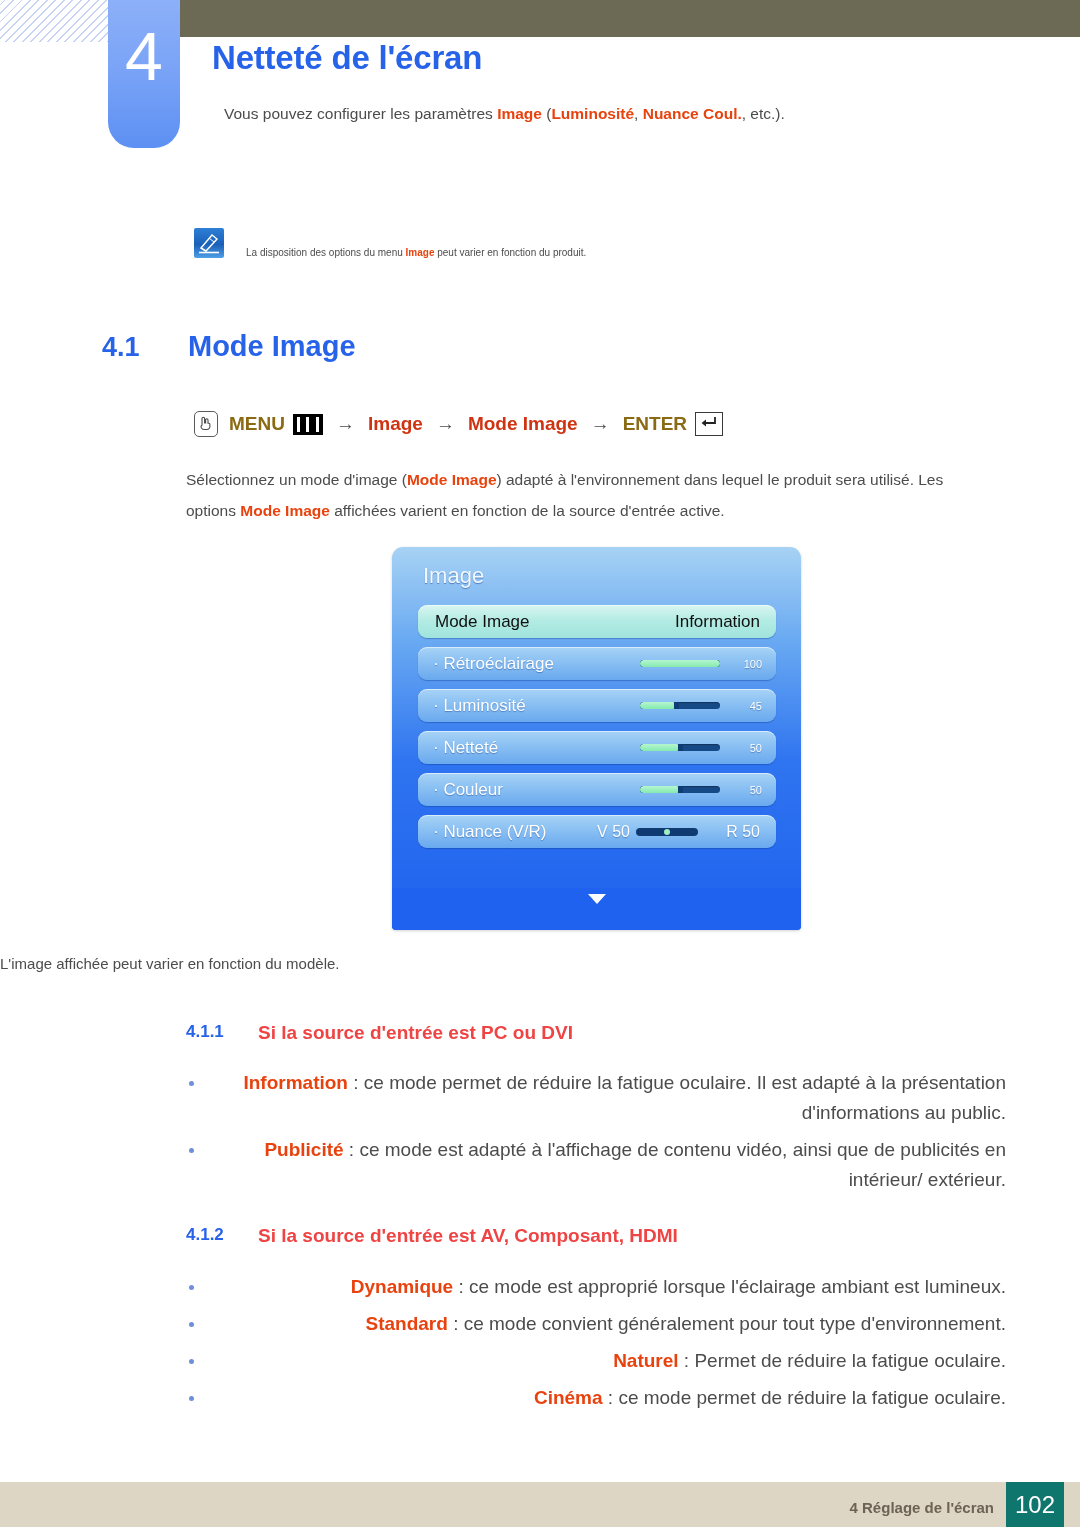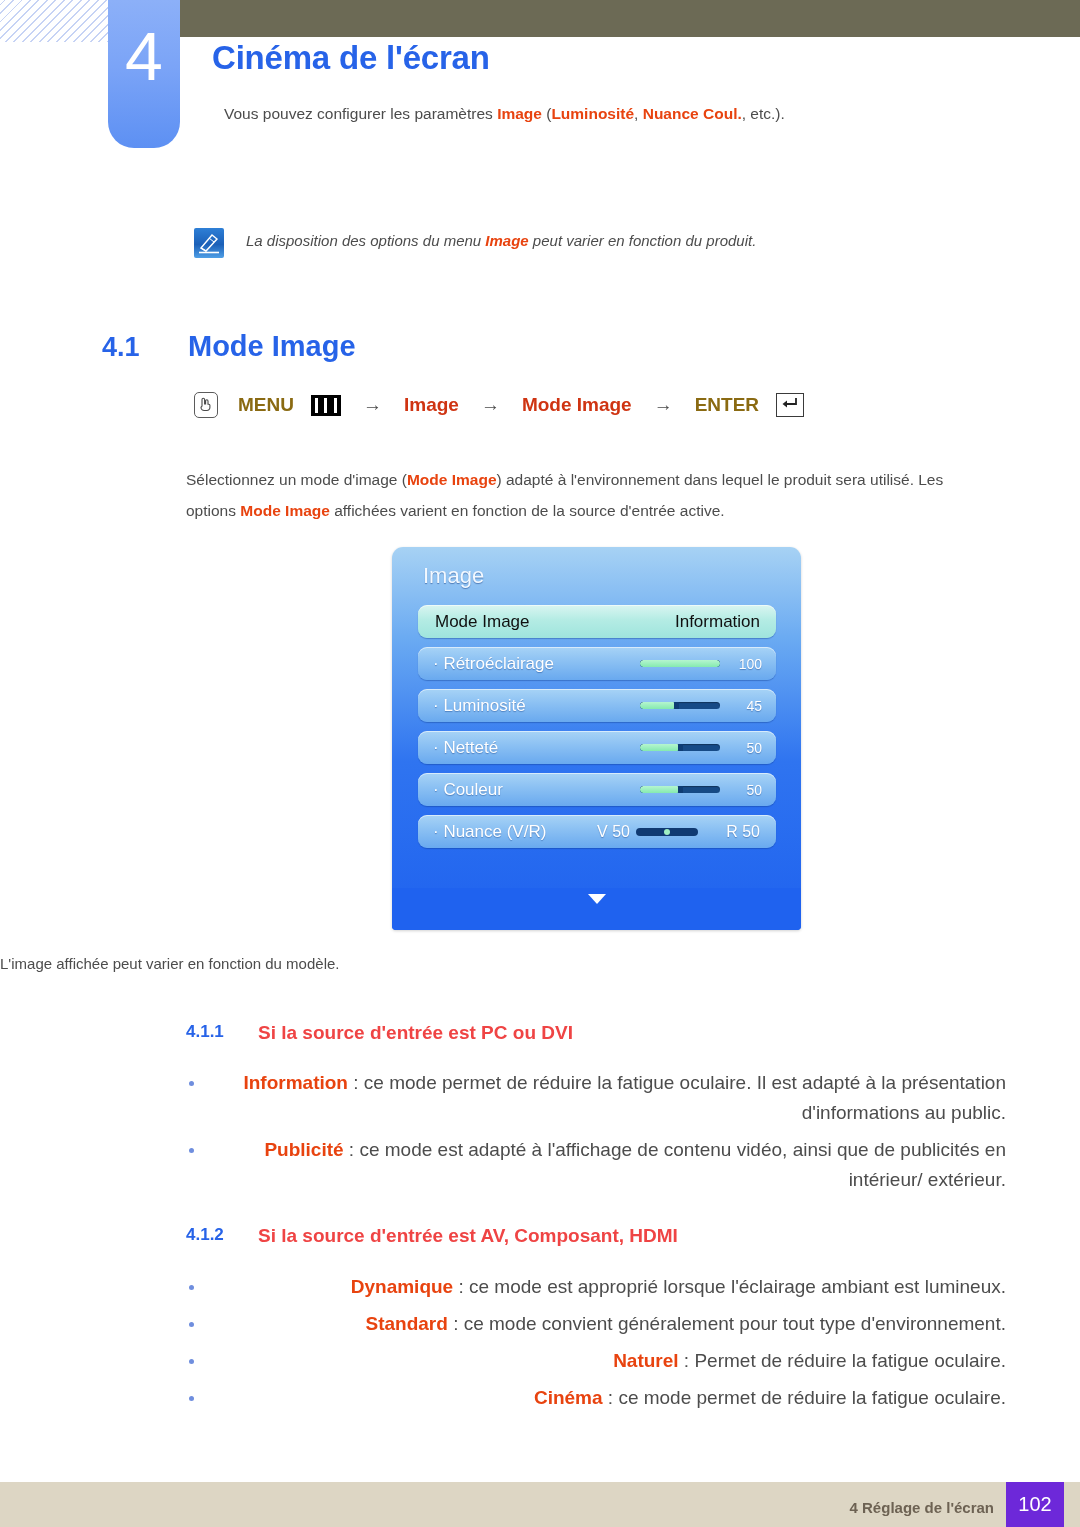--- a/index.html
+++ b/index.html
@@ -54,38 +54,38 @@
 
   
   .note { position: absolute; left: 194px; top: 228px; }
   .note-icon {
     position: absolute; left: 0; top: 0; width: 30px; height: 30px;
     background: linear-gradient(180deg, #2e7fd6 0%, #1b60b8 55%, #4f9fe6 100%);
     border-radius: 2px;
   }
   .note-icon svg { position: absolute; left: 4px; top: 4px; }
   .note-text {
-    position: absolute; left: 52px; top: 4px; width: 760px;
-    font-size: 15px; color: #4c4c4c; white-space: nowrap; font-style: italic;
+    position: absolute; left: 52px; top: 19px; width: 760px;
+    font-size: 10px; color: #4c4c4c; white-space: nowrap;
   }
 
   
   .h2-num {
     position: absolute; left: 102px; top: 332px;
     font-size: 27px; font-weight: bold; color: #2763e8;
   }
   .h2-text {
     position: absolute; left: 188px; top: 330px;
     font-size: 29px; font-weight: bold; color: #2763e8;
   }
 
   
   .menupath {
-    position: absolute; left: 194px; top: 392px;
-    display: flex; align-items: center; gap: 13px;
+    position: absolute; left: 194px; top: 411px;
+    display: flex; align-items: center; gap: 4px;
     font-size: 19px; font-weight: bold;
   }
   .menupath .gold { color: #8a6a12; }
   .menupath .red  { color: #cf3412; }
   .menupath .arrow { color: #4a4a4a; font-weight: normal; margin: 0 9px; font-size: 19px;}
   .icon-hand {
     width: 22px; height: 24px; margin-right: 7px;
     border: 1.6px solid #5b5b5b; border-radius: 5px;
     position: relative; display: inline-block;
   }
@@ -144,21 +144,21 @@
     text-shadow: 0 1px 1px rgba(10,50,120,0.4);
     white-space: nowrap;
   }
   .osd-row.selected .label { color: #101010; text-shadow: none; left: 17px; }
   .osd-row .value-right {
     position: absolute; right: 16px; font-size: 17px; color: #ffffff;
     text-shadow: 0 1px 1px rgba(10,50,120,0.4);
   }
   .osd-row.selected .value-right { color: #101010; text-shadow: none; }
   .osd-row .num {
-    position: absolute; right: 14px; font-size: 14px; color: #ffffff;
+    position: absolute; right: 14px; font-size: 11px; color: #ffffff;
     text-shadow: 0 1px 1px rgba(10,50,120,0.4);
     width: 34px; text-align: right;
   }
   .slider {
     position: absolute; right: 56px; width: 80px; height: 7px;
     border-radius: 4px; background: #164a86; overflow: hidden;
     box-shadow: inset 0 1px 1px rgba(0,0,0,0.3);
   }
   .slider .fill {
     position: absolute; left: 0; top: 0; bottom: 0;
@@ -220,35 +220,35 @@
     position: absolute; left: 0; bottom: 0; width: 1080px; height: 45px;
     background: #ddd6c4;
     text-decoration: underline;
   }
   .footer-text {
     position: absolute; right: 86px; bottom: 11px;
     font-size: 15px; color: #6d6253; font-weight: bold;
   }
   .footer-page {
     position: absolute; right: 16px; bottom: 0; width: 58px; height: 45px;
-    background: #6d28d9; color: #ffffff;
-    font-size: 20px; display: flex; align-items: center; justify-content: center;
+    background: #0f766e; color: #ffffff;
+    font-size: 24px; display: flex; align-items: center; justify-content: center;
   }
 </style>
 </head>
 <body>
 
 <div class="hatch"></div>
 <div class="header-bar"></div>
 
 <div class="chapter-tab">
   <div class="num">4</div>
 </div>
 
-<div class="chapter-title">Cinéma de l'écran</div>
+<div class="chapter-title">Netteté de l'écran</div>
 
 <div class="chapter-sub">
   <span>Vous pouvez configurer les paramètres </span><span class="kw-orange">Image</span><span> (</span><span class="kw-orange">Luminosité</span><span>, </span><span class="kw-orange">Nuance Coul.</span><span>, etc.).</span>
 </div>
 
 <div class="note">
   <div class="note-icon">
     <svg width="22" height="22" viewBox="0 0 22 22">
       <path d="M3 16 L14 3 L19 7 L8 19 Z" fill="none" stroke="#ffffff" stroke-width="1.4"></path>
       <path d="M3 16 L8 19" stroke="#ffffff" stroke-width="1.4" fill="none"></path>

